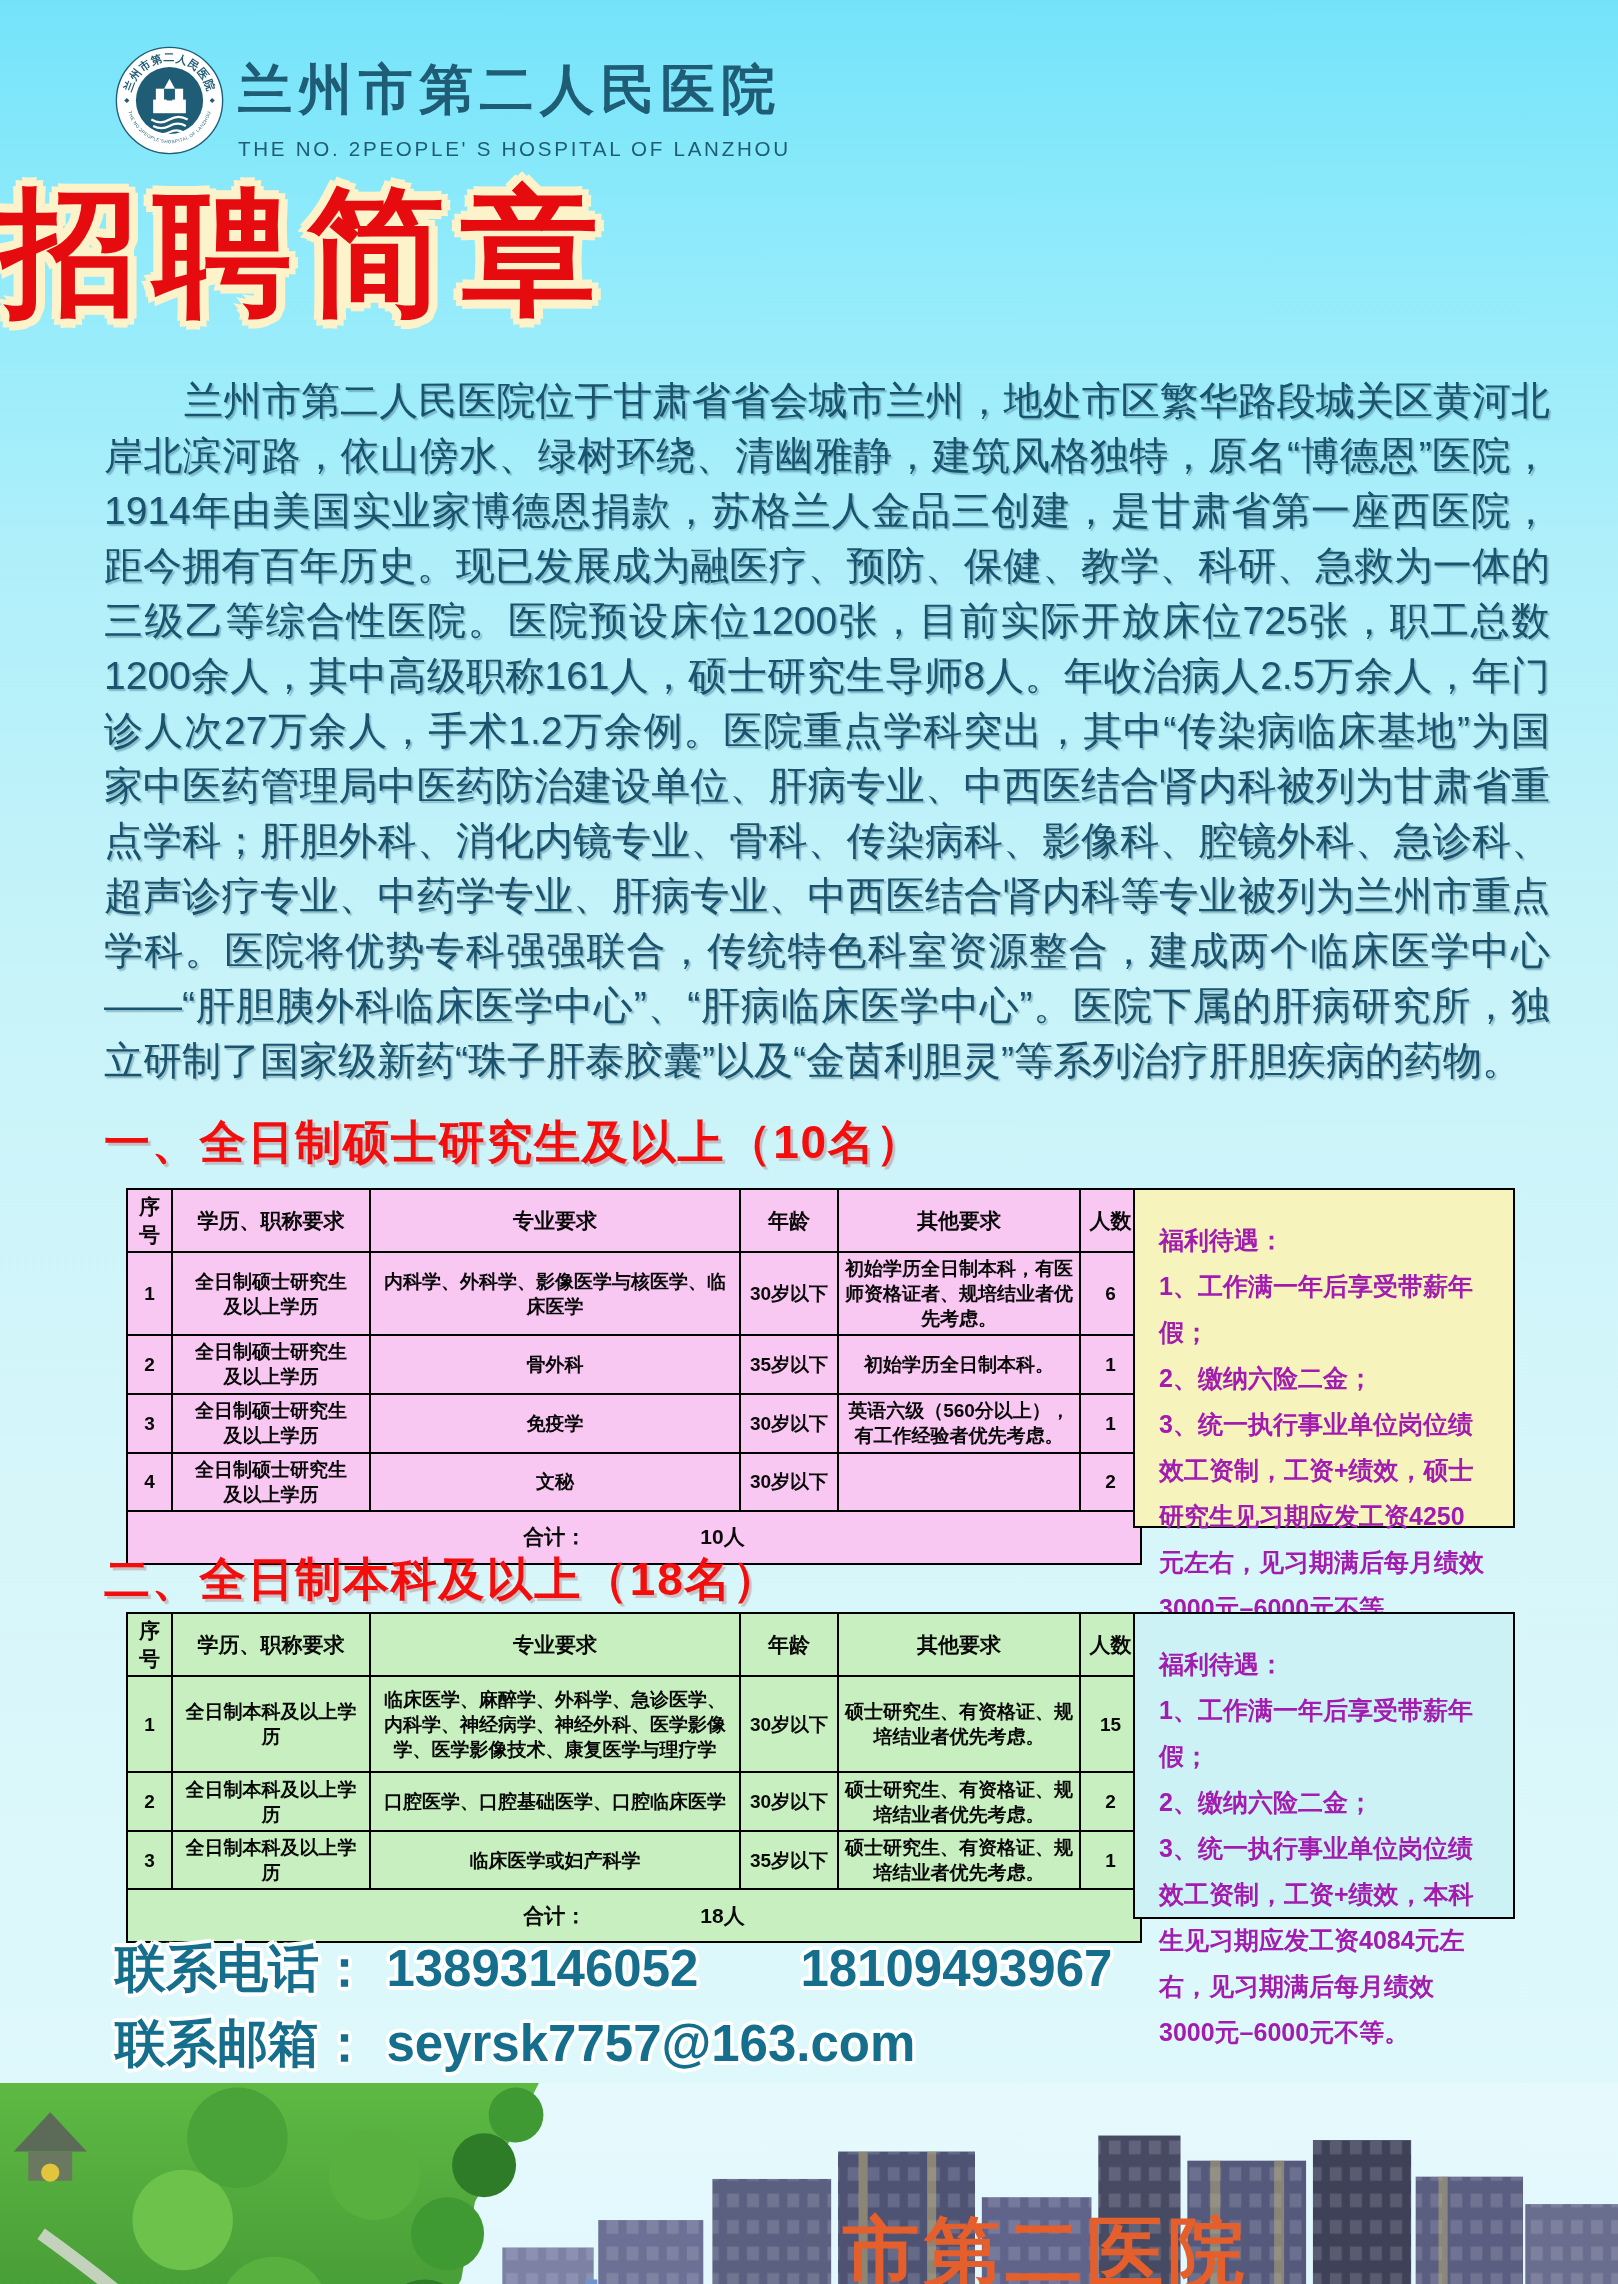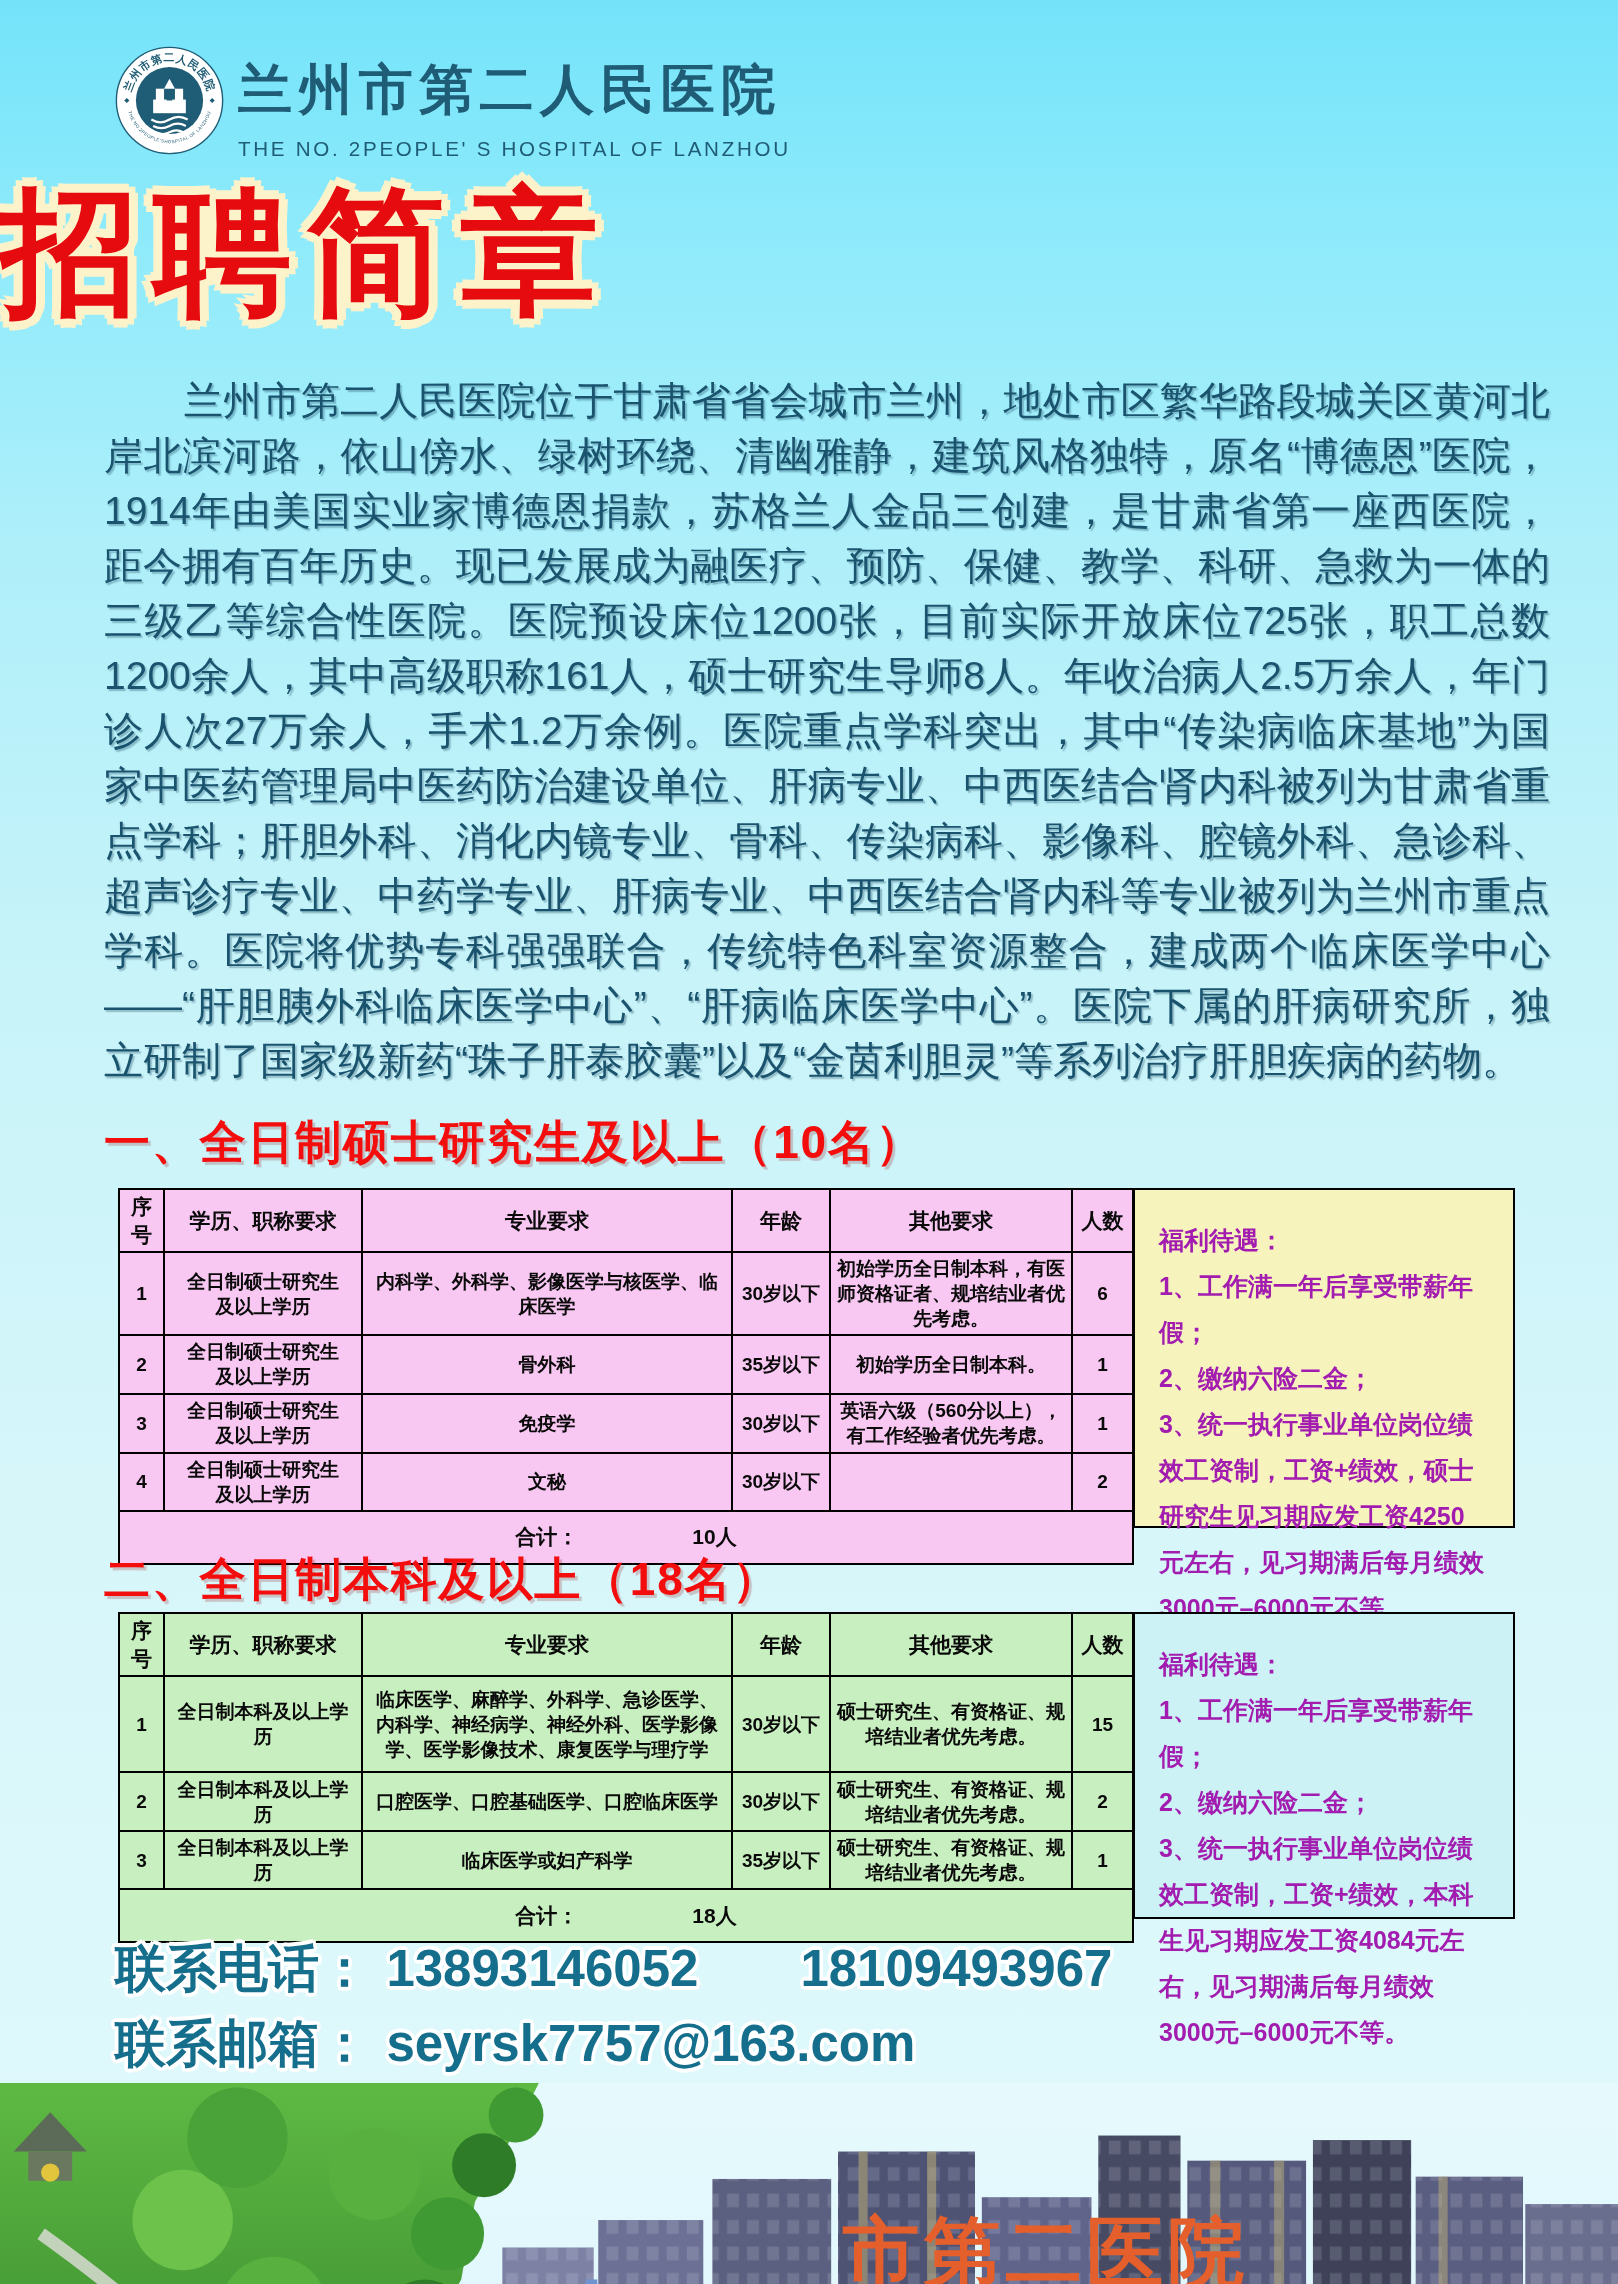--- a/index.html
+++ b/index.html
@@ -18,21 +18,21 @@
       -6.4px -6.4px 0 #fdf3cb,6.4px -6.4px 0 #fdf3cb,-6.4px 6.4px 0 #fdf3cb,6.4px 6.4px 0 #fdf3cb;}
   
   .intro{position:absolute;left:104px;top:373px;width:1446px;font-size:39px;line-height:55px;
     font-weight:normal;color:#1a536e;text-align:justify;text-indent:80px;
     text-shadow:1.8px 2.3px 1.4px rgba(15,60,85,0.32);}
   
   .sec-h{position:absolute;left:104px;font-size:46px;font-weight:bold;color:#f30d0d;
     letter-spacing:1.8px;white-space:nowrap;text-shadow:2.7px 3.2px 0.9px rgba(140,10,10,0.22);}
   .sec-h1{top:1112px;} .sec-h2{top:1549px;}
   
-  .tbl-wrap{position:absolute;left:110px;width:1185px;padding-left:8px;}
+  .tbl-wrap{position:absolute;left:118px;width:1185px;padding-left:8px;}
   .tw1{top:1188px;} .tw2{top:1612px;}
   table.tbl{border-collapse:collapse;width:1014px;table-layout:fixed;}
   .tbl td,.tbl th{border:2.3px solid #000;text-align:center;vertical-align:middle;
     font-weight:bold;color:#0a0a0a;padding:2.7px 5.5px;box-sizing:border-box;}
   .tbl th{font-size:21px;}
   .tbl td{font-size:19px;line-height:1.32;}
   .pink td,.pink th{background:#f8c7f2;}
   .green td,.green th{background:#c8efbf;}
   col.c0{width:45px;}col.c1{width:198px;}col.c2{width:370px;}col.c3{width:98px;}col.c4{width:242px;}col.c5{width:61px;}
   .edu{white-space:pre-line;}

